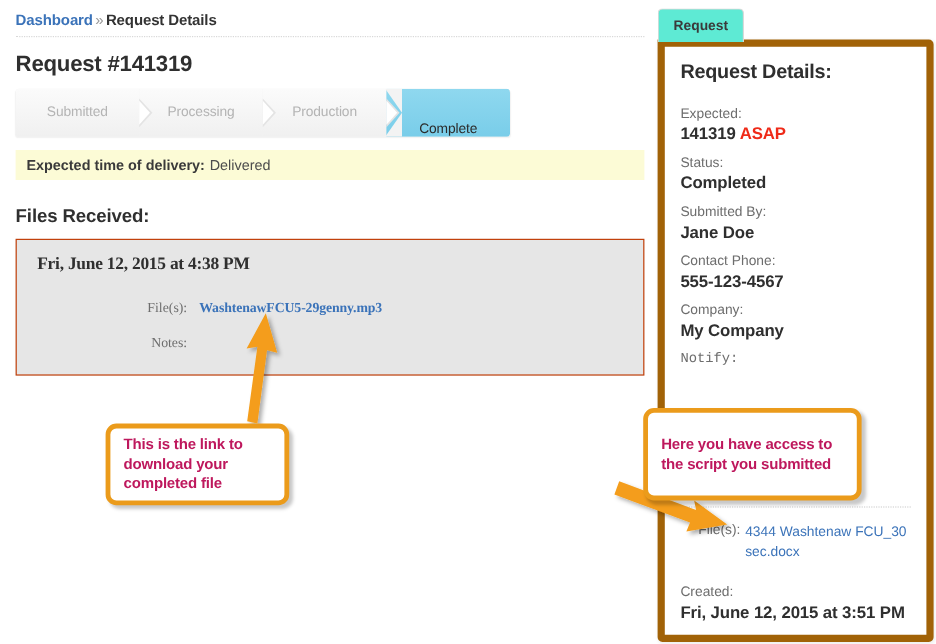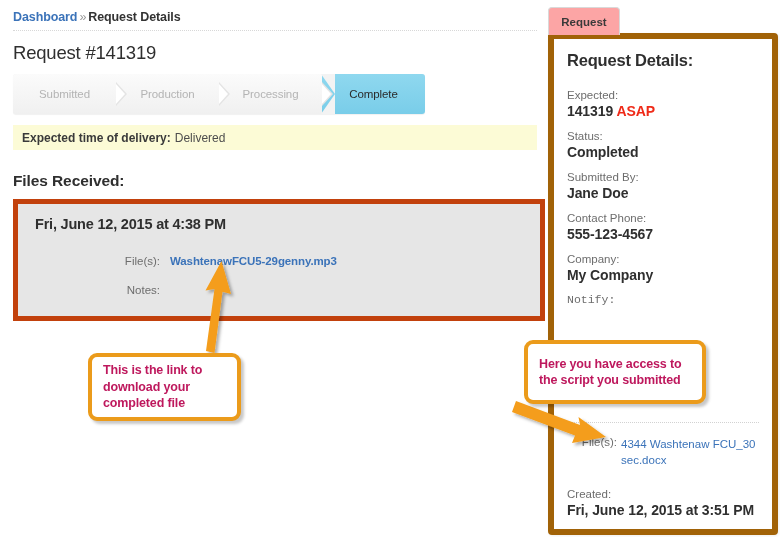--- a/index.html
+++ b/index.html
@@ -55,21 +55,21 @@
     width: 524px;
     height: 0;
     border-top: 1px dotted #d8d8d8;
   }
 
   #page-title {
     position: absolute;
     left: 13px;
     top: 42px;
     font-size: 18.5px;
-    font-weight: normal;
+    font-weight: bold;
     color: #2f2f2f;
     letter-spacing: -0.2px;
   }
 
   
   #progress-bar {
     position: absolute;
     left: 13px;
     top: 74px;
     width: 412px;
@@ -112,20 +112,21 @@
     margin-top: -12px;
     width: 0; height: 0;
     border-top: 12px solid transparent;
     border-bottom: 12px solid transparent;
     border-left: 11px solid #e4e4e4;
     z-index: 2;
   }
   .step.is-complete {
     background: linear-gradient(to bottom, #8fd8ef 0%, #79cde9 100%);
     color: #2b2b2b;
+    align-items: flex-end;
   }
   .step.is-complete::before,
   .step.is-complete::after { display: none; }
   .step:last-child::before,
   .step:last-child::after { display: none; }
   
   .step.is-complete .wedge-outer {
     position: absolute;
     left: -1px;
     top: 50%;
@@ -169,21 +170,22 @@
     letter-spacing: -0.1px;
   }
 
   #files-panel {
     position: absolute;
     left: 13px;
     top: 199px;
     width: 522px;
     height: 112px;
     background: #e6e6e6;
-    border: 5px solid #c2410c;
+    border: 1px solid #c2410c;
+    font-family: Liberation Serif, serif;
   }
   #files-panel .file-date {
     position: absolute;
     left: 17px;
     top: 12px;
     font-size: 14.5px;
     font-weight: bold;
     color: #2f2f2f;
     letter-spacing: -0.2px;
   }
@@ -211,21 +213,21 @@
   #file-row-files { top: 51px; }
   #file-row-notes { top: 80px; }
 
   
   #right-panel-tabstrip {
     position: absolute;
     left: 548px;
     top: 7px;
     width: 70px;
     height: 27px;
-    background: #fca5a5;
+    background: #5eead4;
     border: 1px solid #d9d9d9;
     border-bottom: none;
     border-radius: 4px 4px 0 0;
     display: flex;
     align-items: center;
     justify-content: center;
     font-size: 11.5px;
     font-weight: bold;
     color: #3a3a3a;
     z-index: 4;
@@ -346,47 +348,47 @@
     letter-spacing: -0.15px;
     white-space: pre-line;
   }
   #callout-download {
     left: 88px;
     top: 353px;
     width: 153px;
     height: 68px;
   }
   #callout-script {
-    left: 524px;
+    left: 536px;
     top: 340px;
     width: 182px;
-    height: 64px;
+    height: 77px;
   }
 </style>
 </head>
 <body>
 
 <div id="main-column">
 
   <div id="breadcrumb">
     <a class="crumb-link" href="#">Dashboard</a><span class="crumb-sep">»</span><span class="crumb-current">Request Details</span>
   </div>
   <div id="breadcrumb-rule"></div>
 
   <div id="page-title">Request #141319</div>
 
   <div id="progress-bar">
     <div class="step">
       <span>Submitted</span>
     </div>
     <div class="step">
+      <span>Processing</span>
+    </div>
+    <div class="step">
       <span>Production</span>
-    </div>
-    <div class="step">
-      <span>Processing</span>
     </div>
     <div class="step is-complete">
       <span class="wedge-outer"></span>
       <span>Complete</span>
     </div>
   </div>
 
   <div id="delivery-notice">
     <span class="dn-label">Expected time of delivery:</span>
     <span class="dn-value">Delivered</span>

